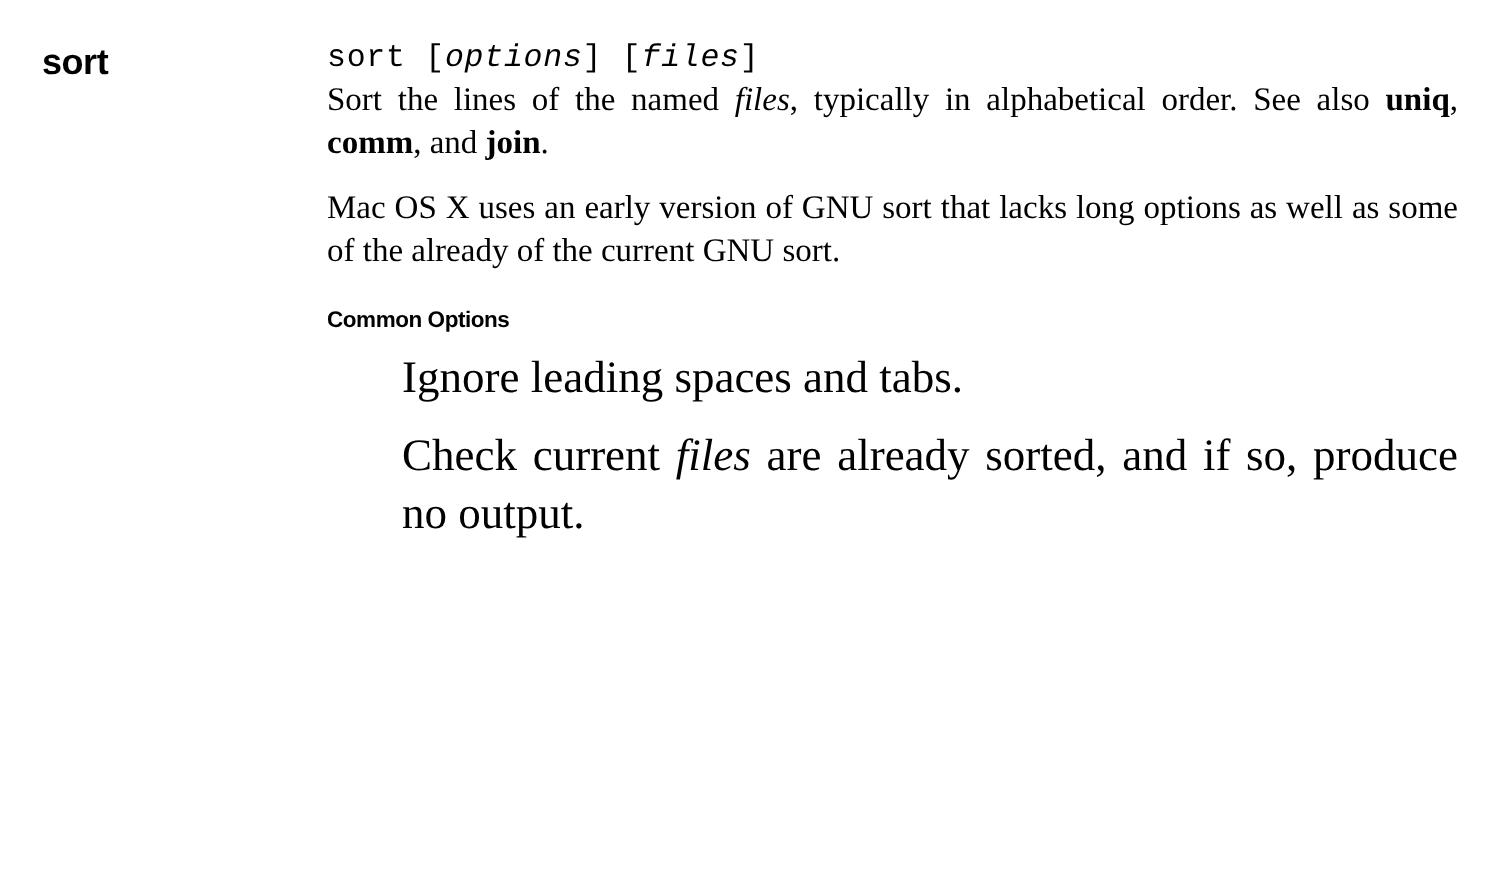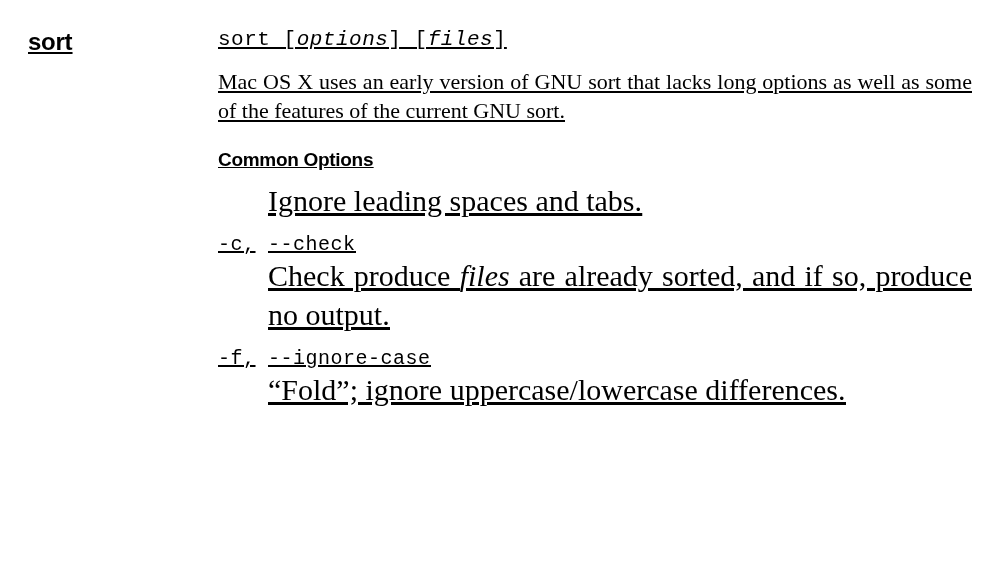--- a/index.html
+++ b/index.html
@@ -1,19 +1,18 @@
 <!DOCTYPE html>
 <html><head>
   <meta charset="utf-8">
   <style>
     * {
       margin: 0;
       padding: 0;
       box-sizing: border-box;
-      text-decoration: underline;
     }
     body {
       font-family: Georgia, 'Times New Roman', serif;
       background: #fff;
       color: #000;
       width: 1000px;
       height: 588px;
       padding: 28px 28px 0 28px;
     }
     .manpage {
@@ -29,41 +28,40 @@
       font-size: 24px;
       letter-spacing: -0.3px;
     }
     .right-col {
       flex: 1;
     }
     .synopsis {
       font-family: 'Lucida Sans Typewriter', 'Consolas', 'Courier New', monospace;
       font-size: 21px;
       letter-spacing: 0.5px;
-      margin-bottom: 16px;
     }
     .synopsis .arg {
       font-style: italic;
     }
     .para {
       font-size: 22px;
       line-height: 1.32;
       margin-bottom: 14px;
       text-align: justify;
     }
     .para b {
       font-weight: 700;
     }
     .para i {
       font-style: italic;
     }
     .section-heading {
       font-family: 'Myriad Pro', 'Segoe UI', Arial, sans-serif;
       font-weight: 700;
-      font-size: 19px;
+      font-size: 15px;
       margin-top: 24px;
       margin-bottom: 10px;
       letter-spacing: -0.3px;
     }
     .option-block {
       margin-bottom: 12px;
     }
     .option-flag {
       font-family: 'Lucida Sans Typewriter', 'Consolas', 'Courier New', monospace;
       font-size: 20px;
@@ -87,34 +85,30 @@
 <body>
 
 <div class="manpage">
   <div class="left-col">
     <div class="command-name">sort</div>
   </div>
   <div class="right-col">
     <div class="synopsis">
       <span>sort</span> [<span class="arg">options</span>] [<span class="arg">files</span>]</div>
 
+    <p class="para"><span>Sort the lines of the named </span><i>files</i><span>, typically in alphabetical order. See also </span><b>uniq</b><span>, </span><b>comm</b><span>, and </span><b>join</b><span>.</span></p>
 
-    <p class="para">Mac OS X uses an early version of GNU sort that lacks long options as well as some of the features of the current GNU sort.</p>
+    <p class="para">Mac OS X uses an early version of GNU sort that lacks long options as well as some of the already of the current GNU sort.</p>
 
     <div class="section-heading">Common Options</div>
 
     <div class="option-block">
       <div class="option-desc">Ignore leading spaces and tabs.</div>
     </div>
 
     <div class="option-block">
-      <div class="option-flag"><span class="short">-c,</span><span>--check</span></div>
-      <div class="option-desc"><span>Check produce </span><i>files</i><span> are already sorted, and if so, produce no output.</span></div>
+      <div class="option-desc"><span>Check current </span><i>files</i><span> are already sorted, and if so, produce no output.</span></div>
     </div>
 
 
-    <div class="option-block">
-      <div class="option-flag"><span class="short">-f,</span><span>--ignore-case</span></div>
-      <div class="option-desc">“Fold”; ignore uppercase/lowercase differences.</div>
-    </div>
 
   </div>
 </div>
 
 </body></html>

